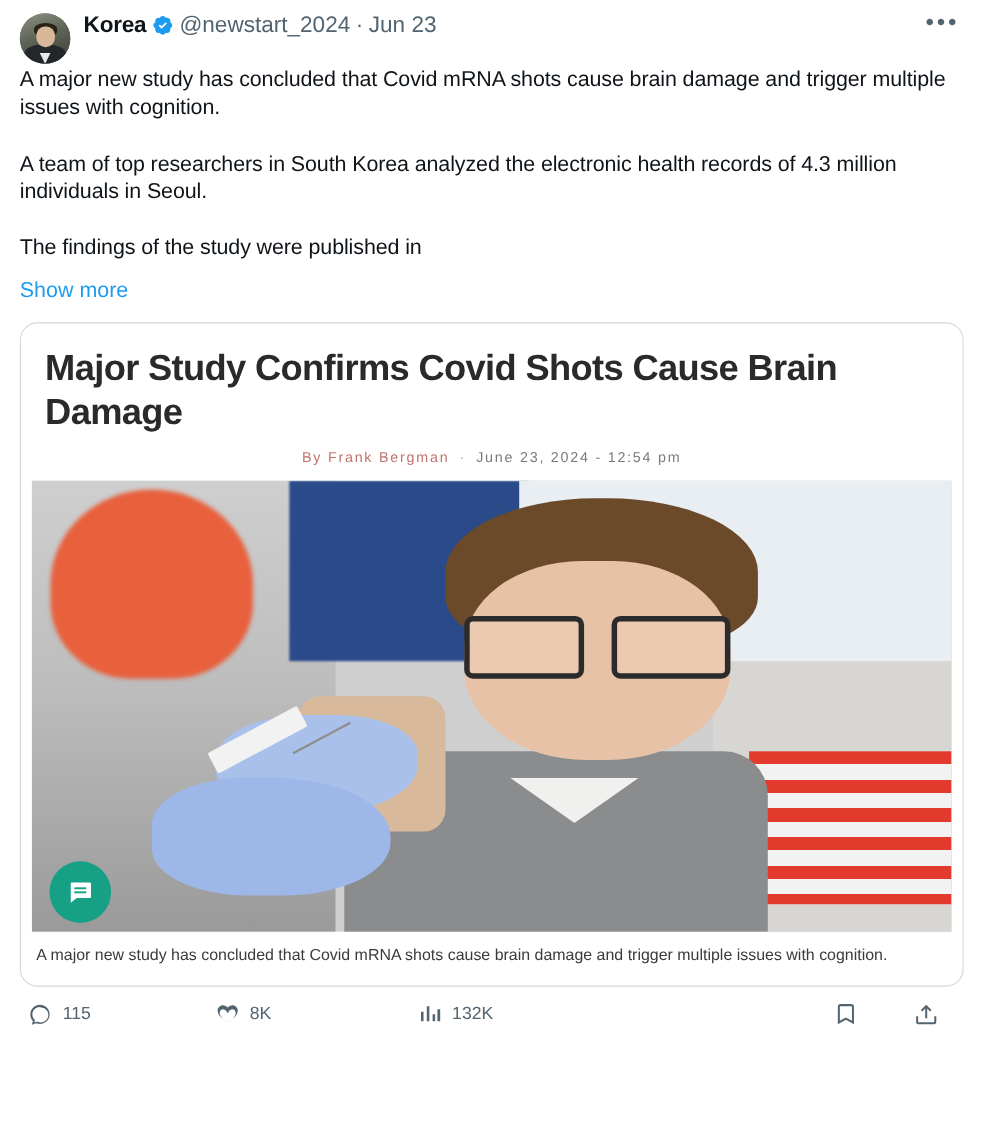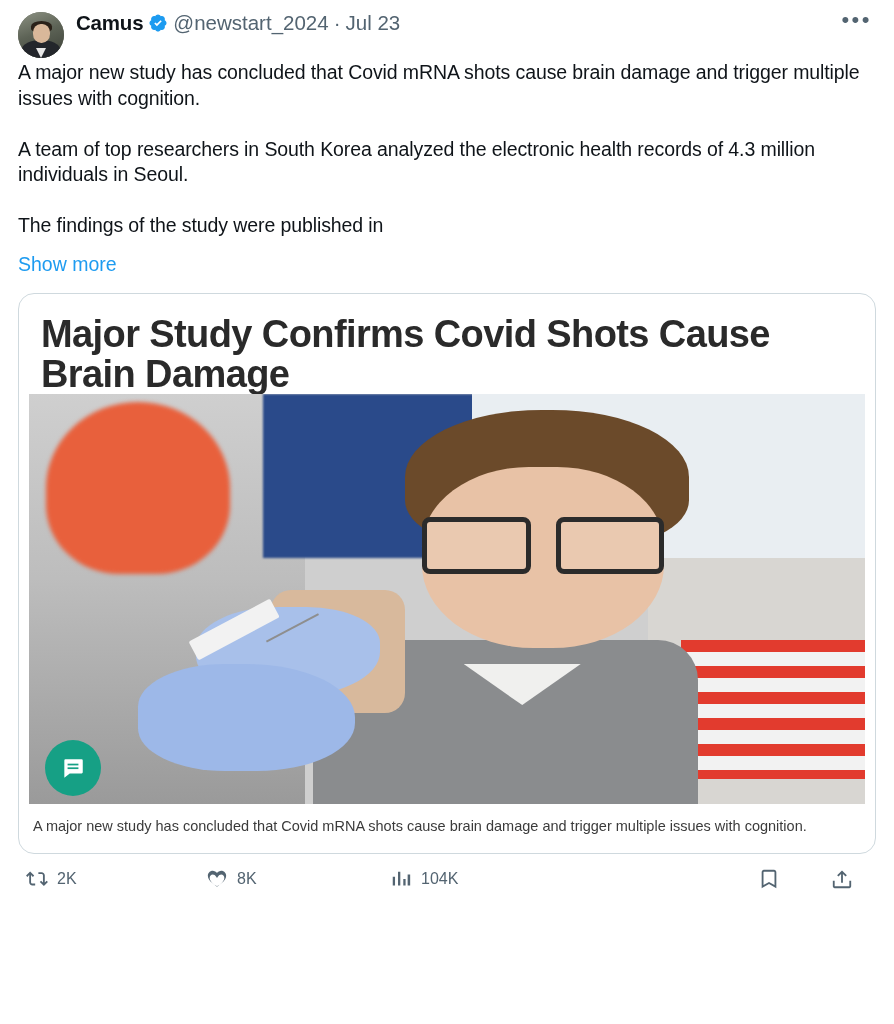--- a/index.html
+++ b/index.html
@@ -143,21 +143,21 @@
 
   
   .card {
     margin-top: 16px;
     border: 1px solid #cfd9de;
     border-radius: 16px;
     overflow: hidden;
     background: #fff;
   }
   .card-title {
-    font-size: 38px;
+    font-size: 33px;
     line-height: 40px;
     font-weight: bold;
     letter-spacing: -0.6px;
     color: #2a2a2a;
     padding: 20px 22px 0 22px;
   }
   .card-meta {
     text-align: center;
     font-size: 13px;
     letter-spacing: 1.6px;
@@ -373,44 +373,49 @@
     <div class="avatar">
       <div class="av-bg"></div>
       <div class="av-body"></div>
       <div class="av-shirt"></div>
       <div class="av-hair"></div>
       <div class="av-face"></div>
     </div>
 
     <div class="head-main">
       <div class="name-row">
-        <span class="display-name">Camus</span>
+        <span class="display-name">Korea</span>
         <span class="verified">
           <svg width="20" height="20" viewBox="0 0 24 24" aria-hidden="true">
             <path fill="#1d9bf0" d="M22.25 12c0-1.43-.88-2.67-2.19-3.34.46-1.39.2-2.9-.81-3.91s-2.52-1.27-3.91-.81C14.67 2.63 13.43 1.75 12 1.75S9.33 2.63 8.66 3.94C7.27 3.48 5.76 3.74 4.75 4.75S3.48 7.27 3.94 8.66C2.63 9.33 1.75 10.57 1.75 12s.88 2.67 2.19 3.34c-.46 1.39-.2 2.9.81 3.91s2.52 1.27 3.91.81c.67 1.31 1.91 2.19 3.34 2.19s2.67-.88 3.34-2.19c1.39.46 2.9.2 3.91-.81s1.27-2.52.81-3.91c1.31-.67 2.19-1.91 2.19-3.34z"></path>
             <path fill="#fff" d="M10.67 15.83 7.5 12.66l1.41-1.41 1.76 1.76 4.42-4.42 1.41 1.41z"></path>
           </svg>
         </span>
         <span class="handle">@newstart_2024</span>
         <span class="sep">·</span>
-        <span class="date">Jul 23</span>
+        <span class="date">Jun 23</span>
       </div>
     </div>
   </div>
 
   <div class="tweet-text">A major new study has concluded that Covid mRNA shots cause brain damage and trigger multiple issues with cognition.
 
 A team of top researchers in South Korea analyzed the electronic health records of 4.3 million individuals in Seoul.
 
 The findings of the study were published in</div>
   <div class="show-more">Show more</div>
 
   <div class="card">
     <div class="card-title">Major Study Confirms Covid Shots Cause Brain Damage</div>
 
+    <div class="card-meta">
+      <span class="byline">By Frank Bergman</span>
+      <span class="dot">·</span>
+      <span class="mdate">June 23, 2024 - 12:54 pm</span>
+    </div>
 
     <div class="card-image">
       <div class="ci-left"></div>
       <div class="ci-orange"></div>
       <div class="ci-blue"></div>
       <div class="ci-white"></div>
       <div class="ci-rightwall"></div>
       <div class="ci-redstack"></div>
       <div class="ci-body"></div>
       <div class="ci-collar"></div>
@@ -431,46 +436,46 @@
           <rect x="7" y="11.4" width="10" height="1.6" fill="#16a085"></rect>
         </svg>
       </div>
     </div>
 
     <div class="card-caption">A major new study has concluded that Covid mRNA shots cause brain damage and trigger multiple issues with cognition.</div>
   </div>
 
   <div class="actions">
 
-
-    <div class="action a-retweet">
+    <div class="action a-reply">
       <span>
         <svg width="22" height="22" viewBox="0 0 24 24">
-            <path fill="#536471" d="M4.5 3.88l4.43 4.43-1.41 1.41L5.5 7.7v7.8c0 .83.67 1.5 1.5 1.5h3v2H7c-1.93 0-3.5-1.57-3.5-3.5V7.7L1.48 9.72.07 8.31 4.5 3.88zM16.5 6.5h-3v-2H17c1.93 0 3.5 1.57 3.5 3.5v7.8l2.02-2.02 1.41 1.41-4.43 4.43-4.43-4.43 1.41-1.41 2.02 2.02V8c0-.83-.67-1.5-1.5-1.5z"></path>
+            <path fill="#536471" d="M1.75 12.2c0-5.22 4.28-9.45 9.55-9.45s9.55 4.23 9.55 9.45-4.28 9.45-9.55 9.45c-1.36 0-2.65-.28-3.82-.79l-4.2 1.6.93-3.78c-1.53-1.65-2.46-3.82-2.46-6.18zm9.55-7.45c-4.18 0-7.55 3.34-7.55 7.45 0 2 .8 3.82 2.1 5.16l.44.45-.58 2.35 2.61-.99.4.2c1 .5 2.13.78 3.33.78 4.18 0 7.55-3.34 7.55-7.45s-3.37-7.45-7.55-7.45z"></path>
           </svg>
       </span>
-      <span class="count">2K</span>
-    </div>
+      <span class="count">115</span>
+    </div>
+
 
     <div class="action a-like">
       <span>
         <svg width="22" height="22" viewBox="0 0 24 24">
             <path fill="#536471" d="M16.7 3.05c-1.9 0-3.53 1.06-4.7 2.38-1.17-1.32-2.8-2.38-4.7-2.38C4.45 3.05 2 5.5 2 8.35c0 3.06 2.1 5.6 4.2 7.5 2.1 1.9 4.3 3.22 4.4 3.28l1.4.84 1.4-.84c.1-.06 2.3-1.38 4.4-3.28 2.1-1.9 4.2-4.44 4.2-7.5 0-2.85-2.45-5.3-5.3-5.3zm-.87 14.3c-1.9 1.72-3.82 2.88-3.83 2.89-.01-.01-1.93-1.17-3.83-2.89C6.1 15.55 4 13.3 4 10.85 4 8.6 5.6 7.05 7.3 7.05c1.5 0 2.8.98 3.6 2.2l1.1 1.7 1.1-1.7c.8-1.22 2.1-2.2 3.6-2.2 1.7 0 3.3 1.55 3.3 3.8 0 2.45-2.1 4.7-4.17 6.5z"></path>
           </svg>
       </span>
       <span class="count">8K</span>
     </div>
 
     <div class="action a-views">
       <span>
         <svg width="22" height="22" viewBox="0 0 24 24">
             <path fill="#536471" d="M3 19h2.5V9.5H3V19zm5.75 0h2.5V4h-2.5v15zm5.75 0H17v-7h-2.5v7zm5.75 0H22V7h-2.75v12z"></path>
           </svg>
       </span>
-      <span class="count">104K</span>
+      <span class="count">132K</span>
     </div>
 
     <div class="action a-bookmark">
       <span>
         <svg width="22" height="22" viewBox="0 0 24 24">
             <path fill="#536471" d="M4 4.5C4 3.12 5.12 2 6.5 2h11C18.88 2 20 3.12 20 4.5V22l-8-4.5L4 22V4.5zM6.5 4c-.28 0-.5.22-.5.5v14.1l6-3.38 6 3.38V4.5c0-.28-.22-.5-.5-.5h-11z"></path>
           </svg>
       </span>
       <span class="count"></span>
     </div>

